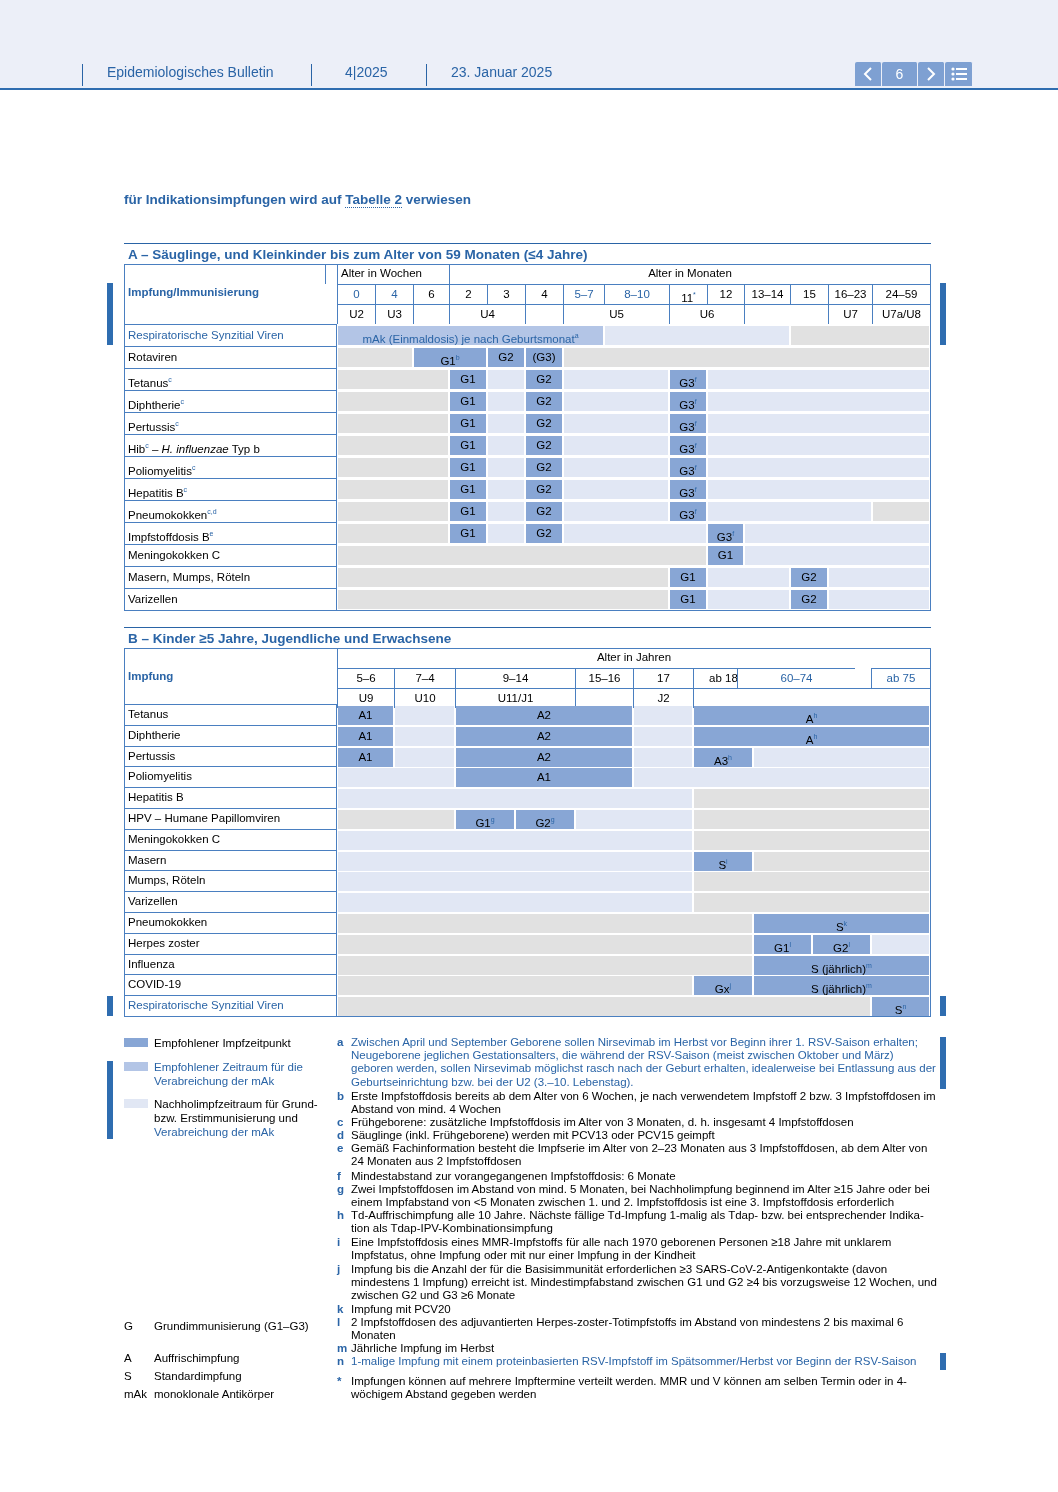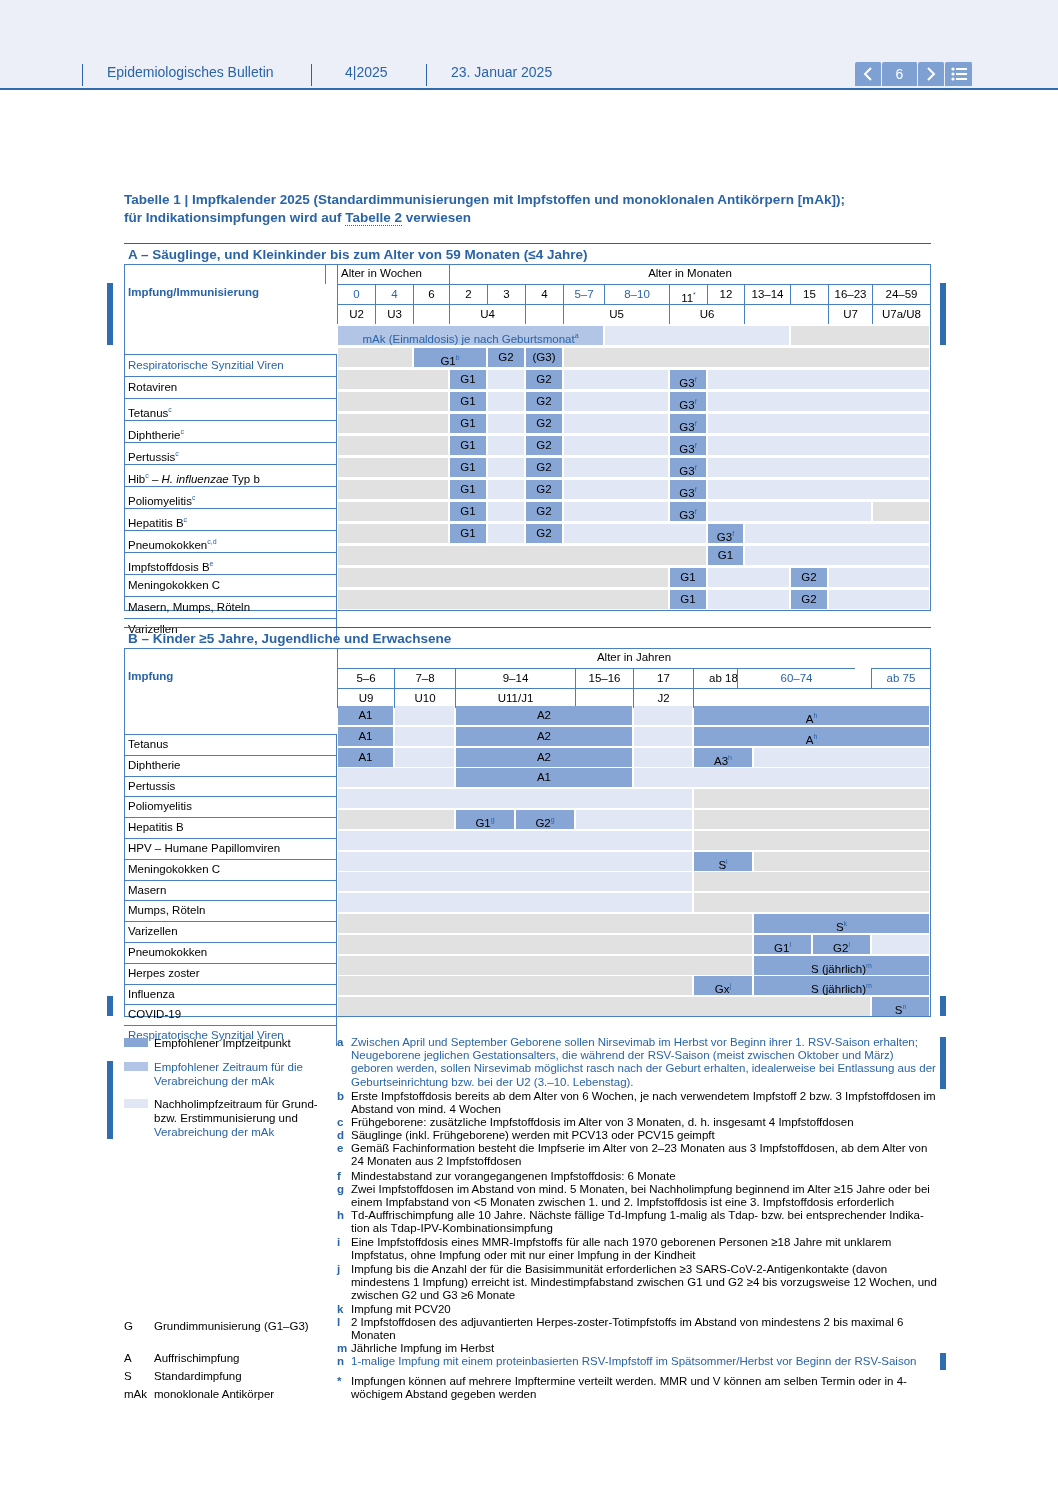--- a/index.html
+++ b/index.html
@@ -7,21 +7,21 @@
   .topbar { position: absolute; left: 0; top: 0; width: 1058px; height: 90px; background: #eceff8; border-bottom: 2px solid #2f6db0; }
   .hdr-item { position: absolute; top: 64px; font-size: 14px; color: #2a64a6; }
   .hdr-sep { position: absolute; top: 64px; width: 1px; height: 22px; background: #2a64a6; }
   .navbox { position: absolute; top: 62px; height: 24px; background: #7ea0d2; color: #fff; font-size: 14px; display: flex; align-items: center; justify-content: center; border-right: 1px solid #eceff8; border-radius: 2px 2px 0 0; }
   .title { position: absolute; left: 124px; top: 191px; width: 800px; font-size: 13.5px; font-weight: bold; color: #2a64a6; line-height: 18px; }
   .title .link { border-bottom: 1px dotted #2a64a6; }
   .section-title { position: absolute; left: 124px; width: 807px; height: 21px; font-size: 13.5px; font-weight: bold; color: #2a64a6; padding-left: 4px; line-height: 21px; border-top: 1px solid #2a64a6; }
   .tbl-frame { position: absolute; left: 124px; width: 807px; border: 1px solid #4a7fc0; }
   .hcell { position: absolute; font-size: 11.5px; text-align: center; border-left: 1px solid #4a7fc0; border-top: 1px solid #4a7fc0; line-height: 19px; height: 20px; }
   .hcell.blue { color: #2a64a6; }
-  .rowlabel { position: absolute; left: 124px; width: 213px; height: 22px; font-size: 11.5px; line-height: 21px; padding-left: 4px; border-top: 1px solid #4a7fc0; border-right: 1px solid #4a7fc0; white-space: nowrap; margin-top: 30px; }
+  .rowlabel { position: absolute; left: 124px; width: 213px; height: 22px; font-size: 11.5px; line-height: 21px; padding-left: 4px; border-top: 1px solid #4a7fc0; border-right: 1px solid #4a7fc0; white-space: nowrap; }
   .rowlabel.blue { color: #2a64a6; }
   .seg { position: absolute; height: 19px; font-size: 11.5px; text-align: center; line-height: 19px; color: #000; white-space: nowrap; }
   .seg.dose { background: #88a6d5; }
   .seg.range { background: #b3c5e6; color: #2a64a6; }
   .seg.catch { background: #e1e7f4; }
   .seg.none { background: #e1e1e1; }
   sup { font-size: 7px; color: #2a64a6; vertical-align: 5px; }
   .marker { position: absolute; width: 6px; background: #2f6db0; }
   .legend-item { position: absolute; left: 124px; font-size: 11.5px; line-height: 14px; }
   .legend-swatch { position: absolute; left: 0; top: 2px; width: 24px; height: 9px; }
@@ -62,21 +62,20 @@
         <rect x="6" y="2" width="11" height="2" fill="#fff"></rect>
       <circle cx="3" cy="8" r="1.6" fill="#fff"></circle>
         <rect x="6" y="7" width="11" height="2" fill="#fff"></rect>
       <circle cx="3" cy="13" r="1.6" fill="#fff"></circle>
         <rect x="6" y="12" width="11" height="2" fill="#fff"></rect>
     </svg>
   </div>
 </div>
 
 <div class="title">
-  <div>Tabelle 1 | Impfkalender 2025 (Standardimmunisierungen mit Impfstoffen und monoklonalen Antikörpern [mAk]);</div>
   <div><span>für Indikationsimpfungen wird auf </span><span class="link">Tabelle 2</span><span> verwiesen</span></div>
 </div>
 
 <div class="section-title" style="top:243px;">A – Säuglinge, und Kleinkinder bis zum Alter von 59 Monaten (≤4 Jahre)</div>
 <div id="tableA">
     <div class="tbl-frame" style="top:264px;height:347px;"></div>
     <div style="position:absolute;left:128px;top:286px;font-size:11.5px;font-weight:bold;color:#2a64a6;">Impfung/Immunisierung</div>
     <div style="position:absolute;left:337px;top:264px;width:1px;height:60px;background:#4a7fc0;"></div>
     <div class="hcell" style="left:325px;top:264px;width:112px;border-top:none;">Alter in Wochen</div>
     <div class="hcell" style="left:449px;top:264px;width:481px;border-top:none;">Alter in Monaten</div>
@@ -197,21 +196,21 @@
     <div class="seg catch" style="left:829px;top:590px;width:100px;"></div>
   </div>
 
 <div class="section-title" style="top:627px;">B – Kinder ≥5 Jahre, Jugendliche und Erwachsene</div>
 <div id="tableB">
     <div class="tbl-frame" style="top:648px;height:369px;"></div>
     <div style="position:absolute;left:128px;top:670px;font-size:11.5px;font-weight:bold;color:#2a64a6;">Impfung</div>
     <div style="position:absolute;left:337px;top:648px;width:1px;height:60px;background:#4a7fc0;"></div>
     <div class="hcell" style="left:337px;top:648px;width:593px;border-top:none;">Alter in Jahren</div>
     <div class="hcell" style="left:337px;top:668px;width:57px;">5–6</div>
-    <div class="hcell" style="left:394px;top:668px;width:61px;">7–8</div>
+    <div class="hcell" style="left:394px;top:668px;width:61px;">7–4</div>
     <div class="hcell" style="left:455px;top:668px;width:120px;">9–14</div>
     <div class="hcell" style="left:575px;top:668px;width:58px;">15–16</div>
     <div class="hcell" style="left:633px;top:668px;width:60px;">17</div>
     <div class="hcell" style="left:693px;top:668px;width:60px;">ab 18</div>
     <div class="hcell blue" style="left:737px;top:668px;width:118px;">60–74</div>
     <div class="hcell blue" style="left:871px;top:668px;width:59px;">ab 75</div>
     <div class="hcell" style="left:337px;top:688px;width:57px;">U9</div>
     <div class="hcell" style="left:394px;top:688px;width:61px;">U10</div>
     <div class="hcell" style="left:455px;top:688px;width:120px;">U11/J1</div>
     <div class="hcell" style="left:575px;top:688px;width:58px;"></div>

